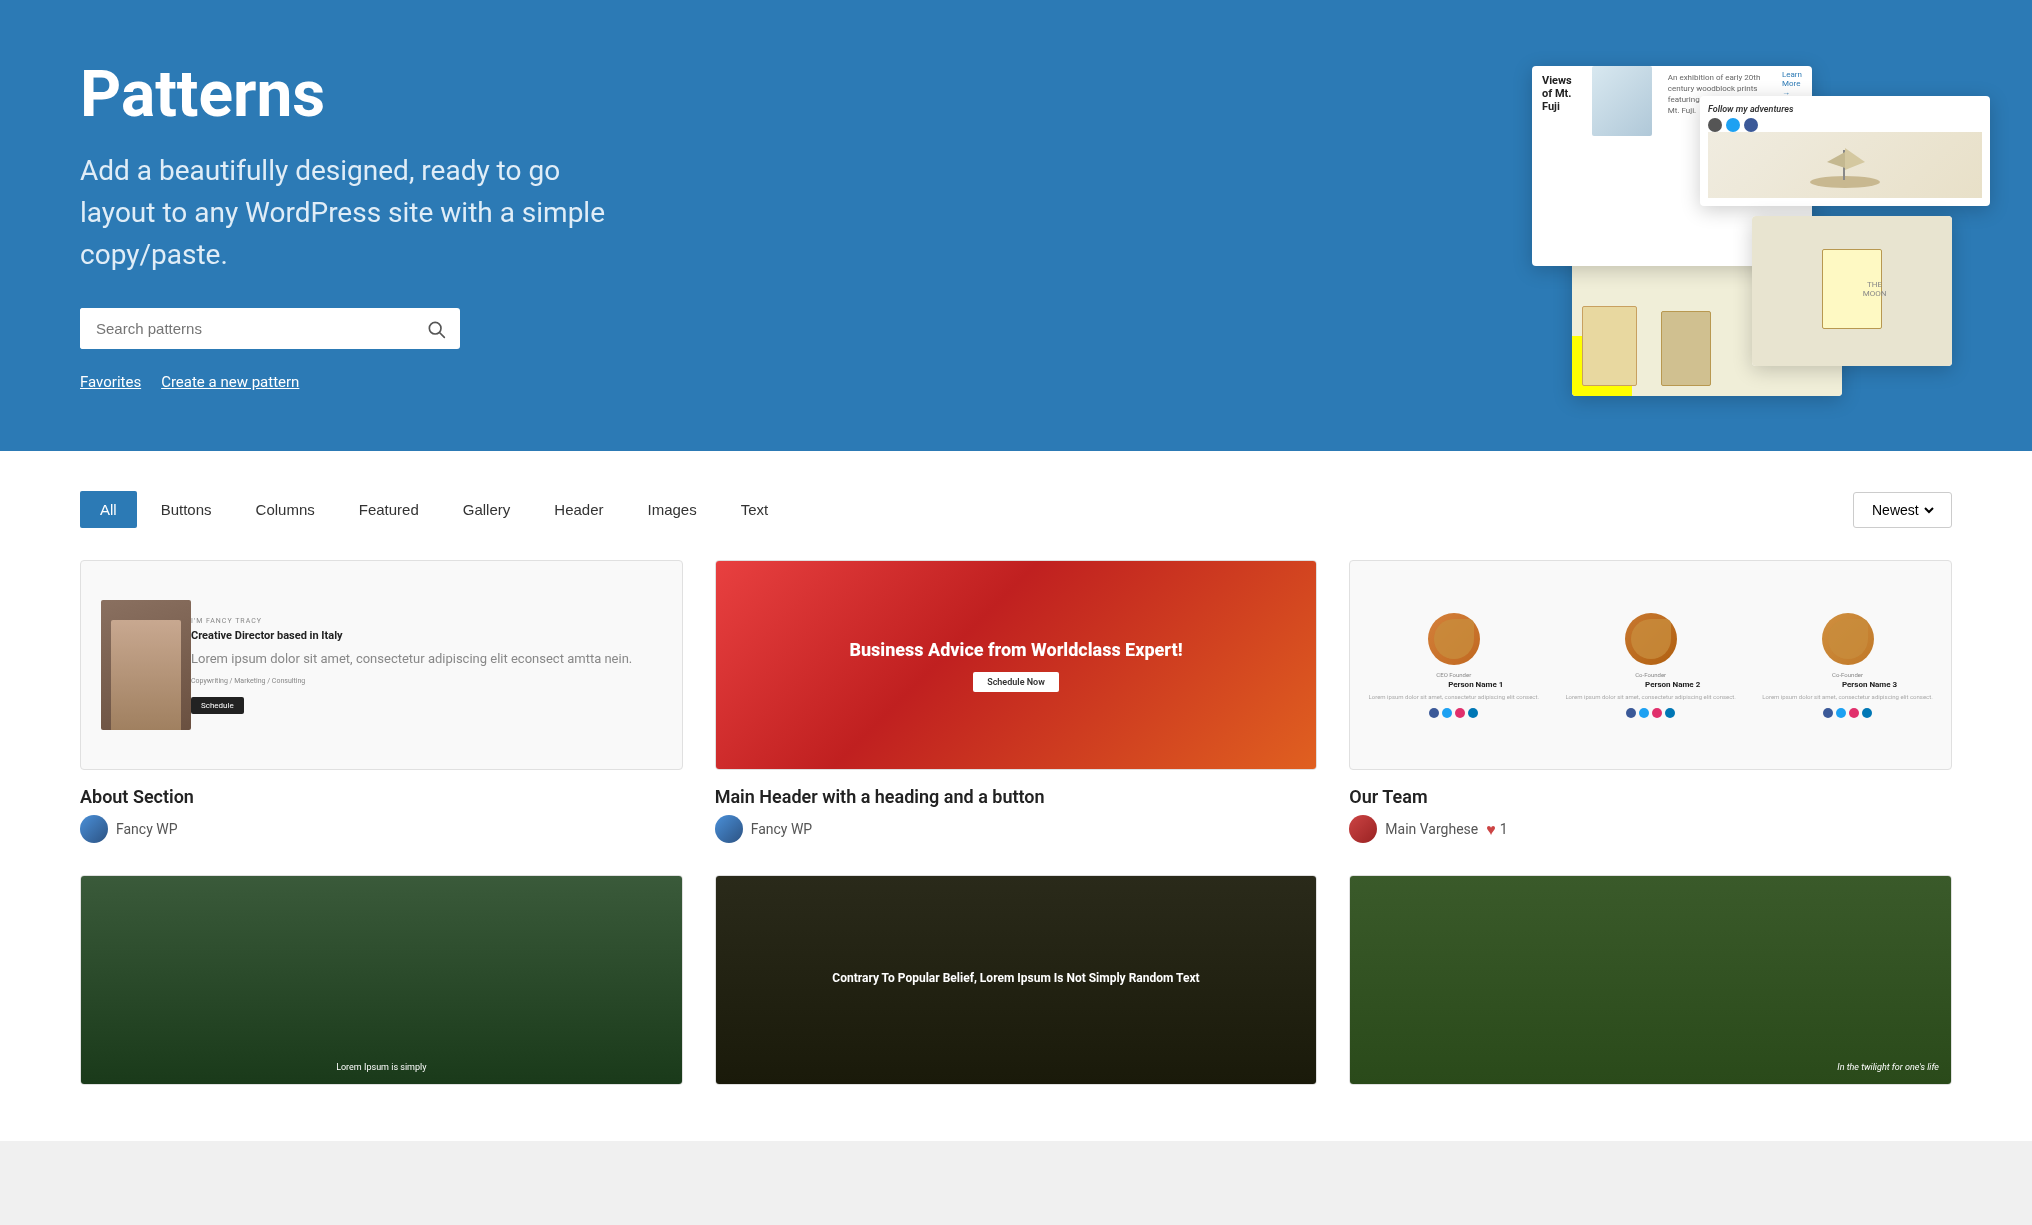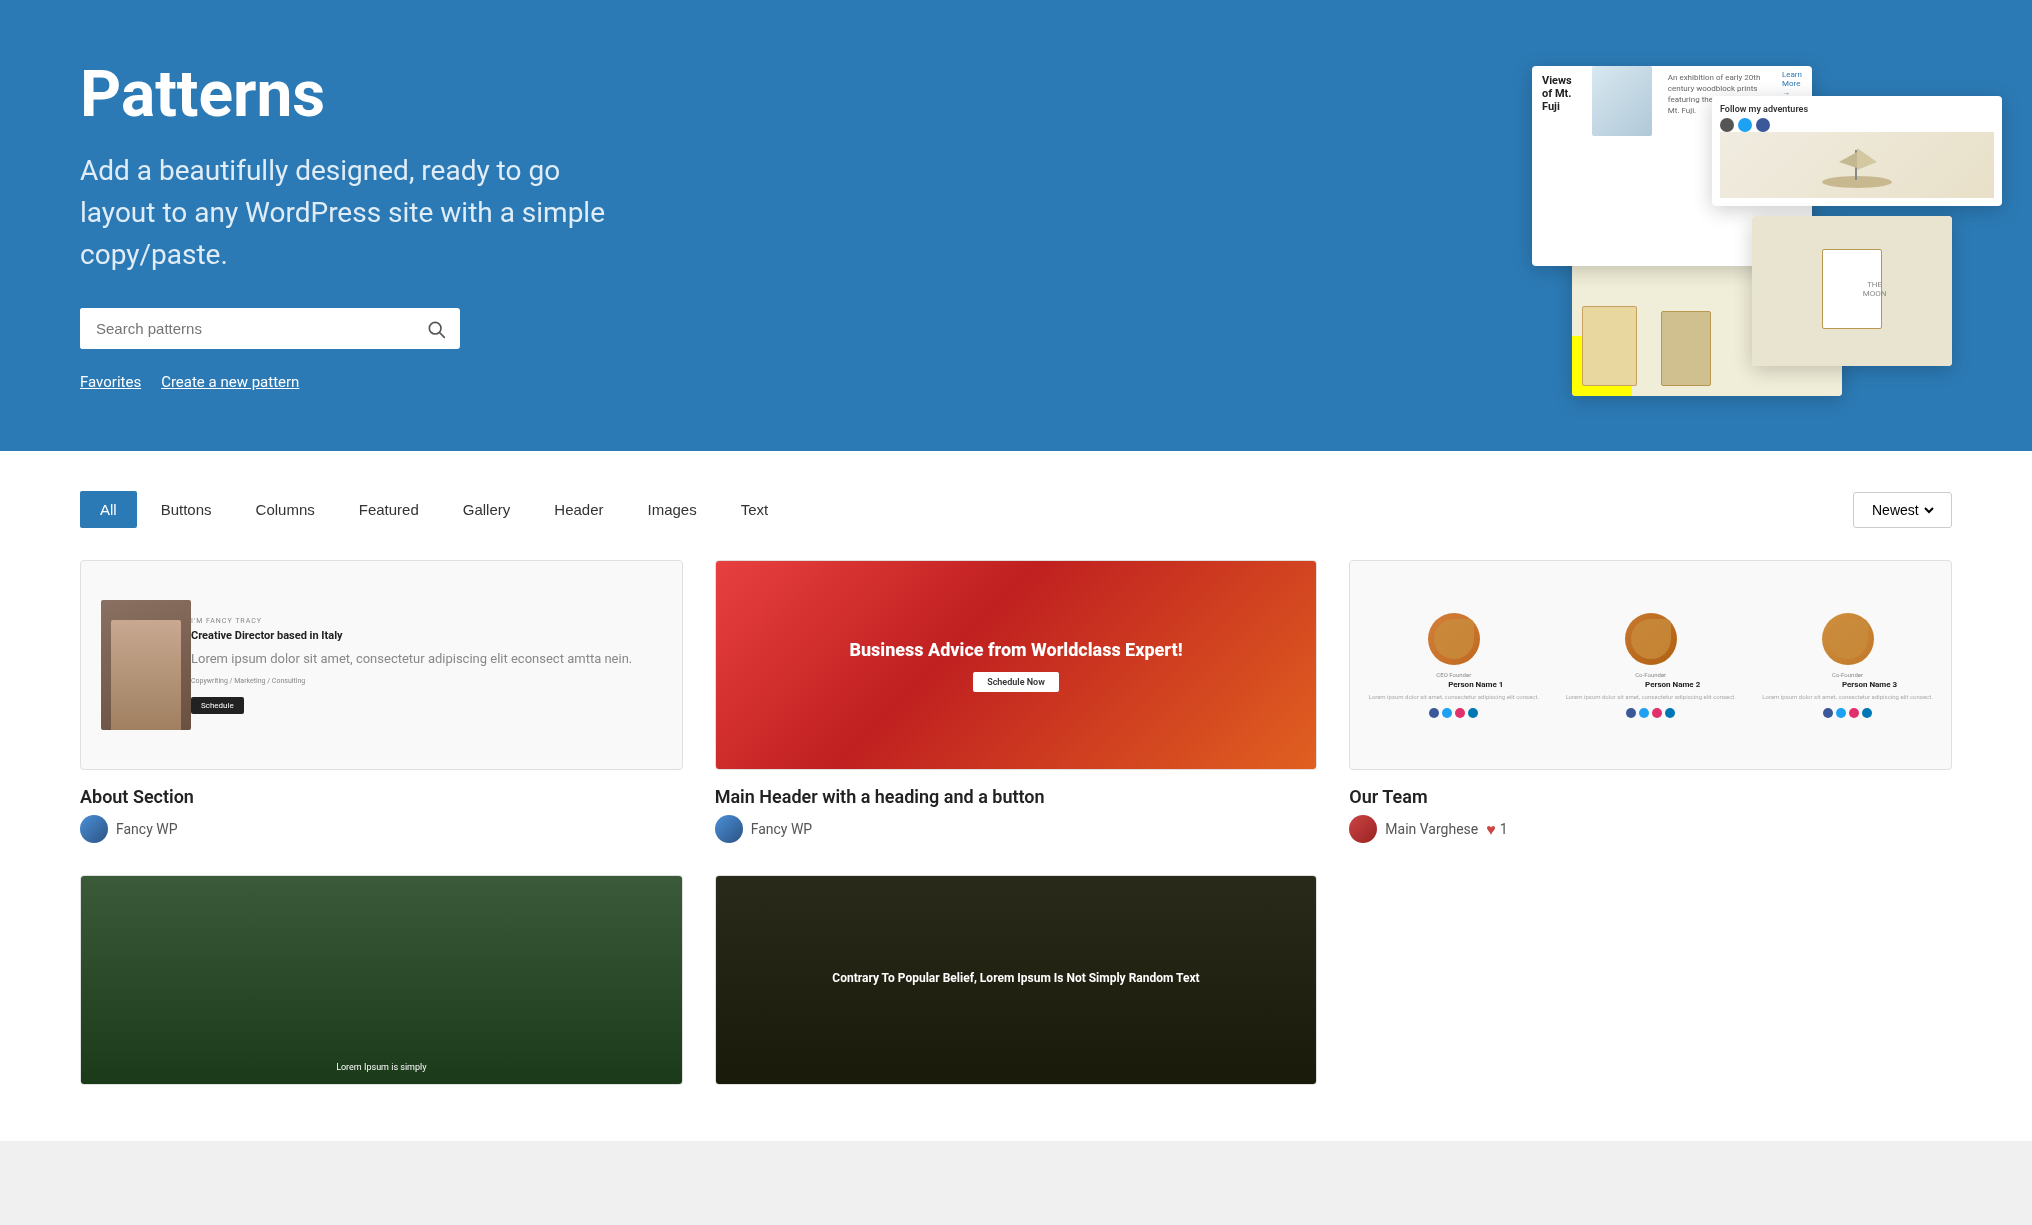--- a/index.html
+++ b/index.html
@@ -81,22 +81,23 @@
       width: 280px;
       height: 200px;
       top: 0;
       left: 20px;
       z-index: 2;
     }
     .preview-card-2 {
       width: 290px;
       height: 110px;
       top: 30px;
-      left: 200px;
+      left: 188px;
       z-index: 3;
+      font-style: italic;
     }
     .preview-card-3 {
       width: 270px;
       height: 170px;
       top: 160px;
       left: 60px;
       z-index: 1;
       background: #f5f5f5;
     }
     .preview-card-4 {
@@ -442,21 +443,21 @@
         <div style="position:absolute; bottom:0; left:0; width:60px; height:60px; background:#ffff00; z-index:0;"></div>
         <div style="display:flex; gap:4px; padding:10px; position:relative; z-index:1; align-items:flex-end;">
           <div class="tarot-img"></div>
           <div class="tarot-img-2"></div>
         </div>
       </div>
     </div>
     <div class="preview-card preview-card-4">
       <div style="background:#e8e4d0; height:100%; display:flex; align-items:center; justify-content:center;">
         <div style="text-align:center;">
-          <div style="width:60px; height:80px; background:#ffffff; margin:0 auto 4px; border:1px solid #b89850; border-radius:2px; display:flex; align-items:center; justify-content:center;padding-left:45px;">
+          <div style="width:60px; height:80px; background:#fef9c3; margin:0 auto 4px; border:1px solid #b89850; border-radius:2px; display:flex; align-items:center; justify-content:center;padding-left:45px;">
             <span style="font-size:8px; color:#888;">THE MOON</span>
           </div>
         </div>
       </div>
     </div>
   </div>
 </section>
 
 <main class="main-content">
 
@@ -593,15 +594,22 @@
     </div>
 
     <div class="pattern-card">
       <div class="pattern-preview">
         <div class="bottom-preview-2">
           <div class="bp2-text">Contrary To Popular Belief, Lorem Ipsum Is Not Simply Random Text</div>
         </div>
       </div>
     </div>
 
+    <div class="pattern-card">
+      <div class="pattern-preview">
+        <div class="bottom-preview-3">
+          <div class="bp3-text">In the twilight for one's life</div>
+        </div>
+      </div>
+    </div>
 
   </div>
 </main>
 
 </body></html>

